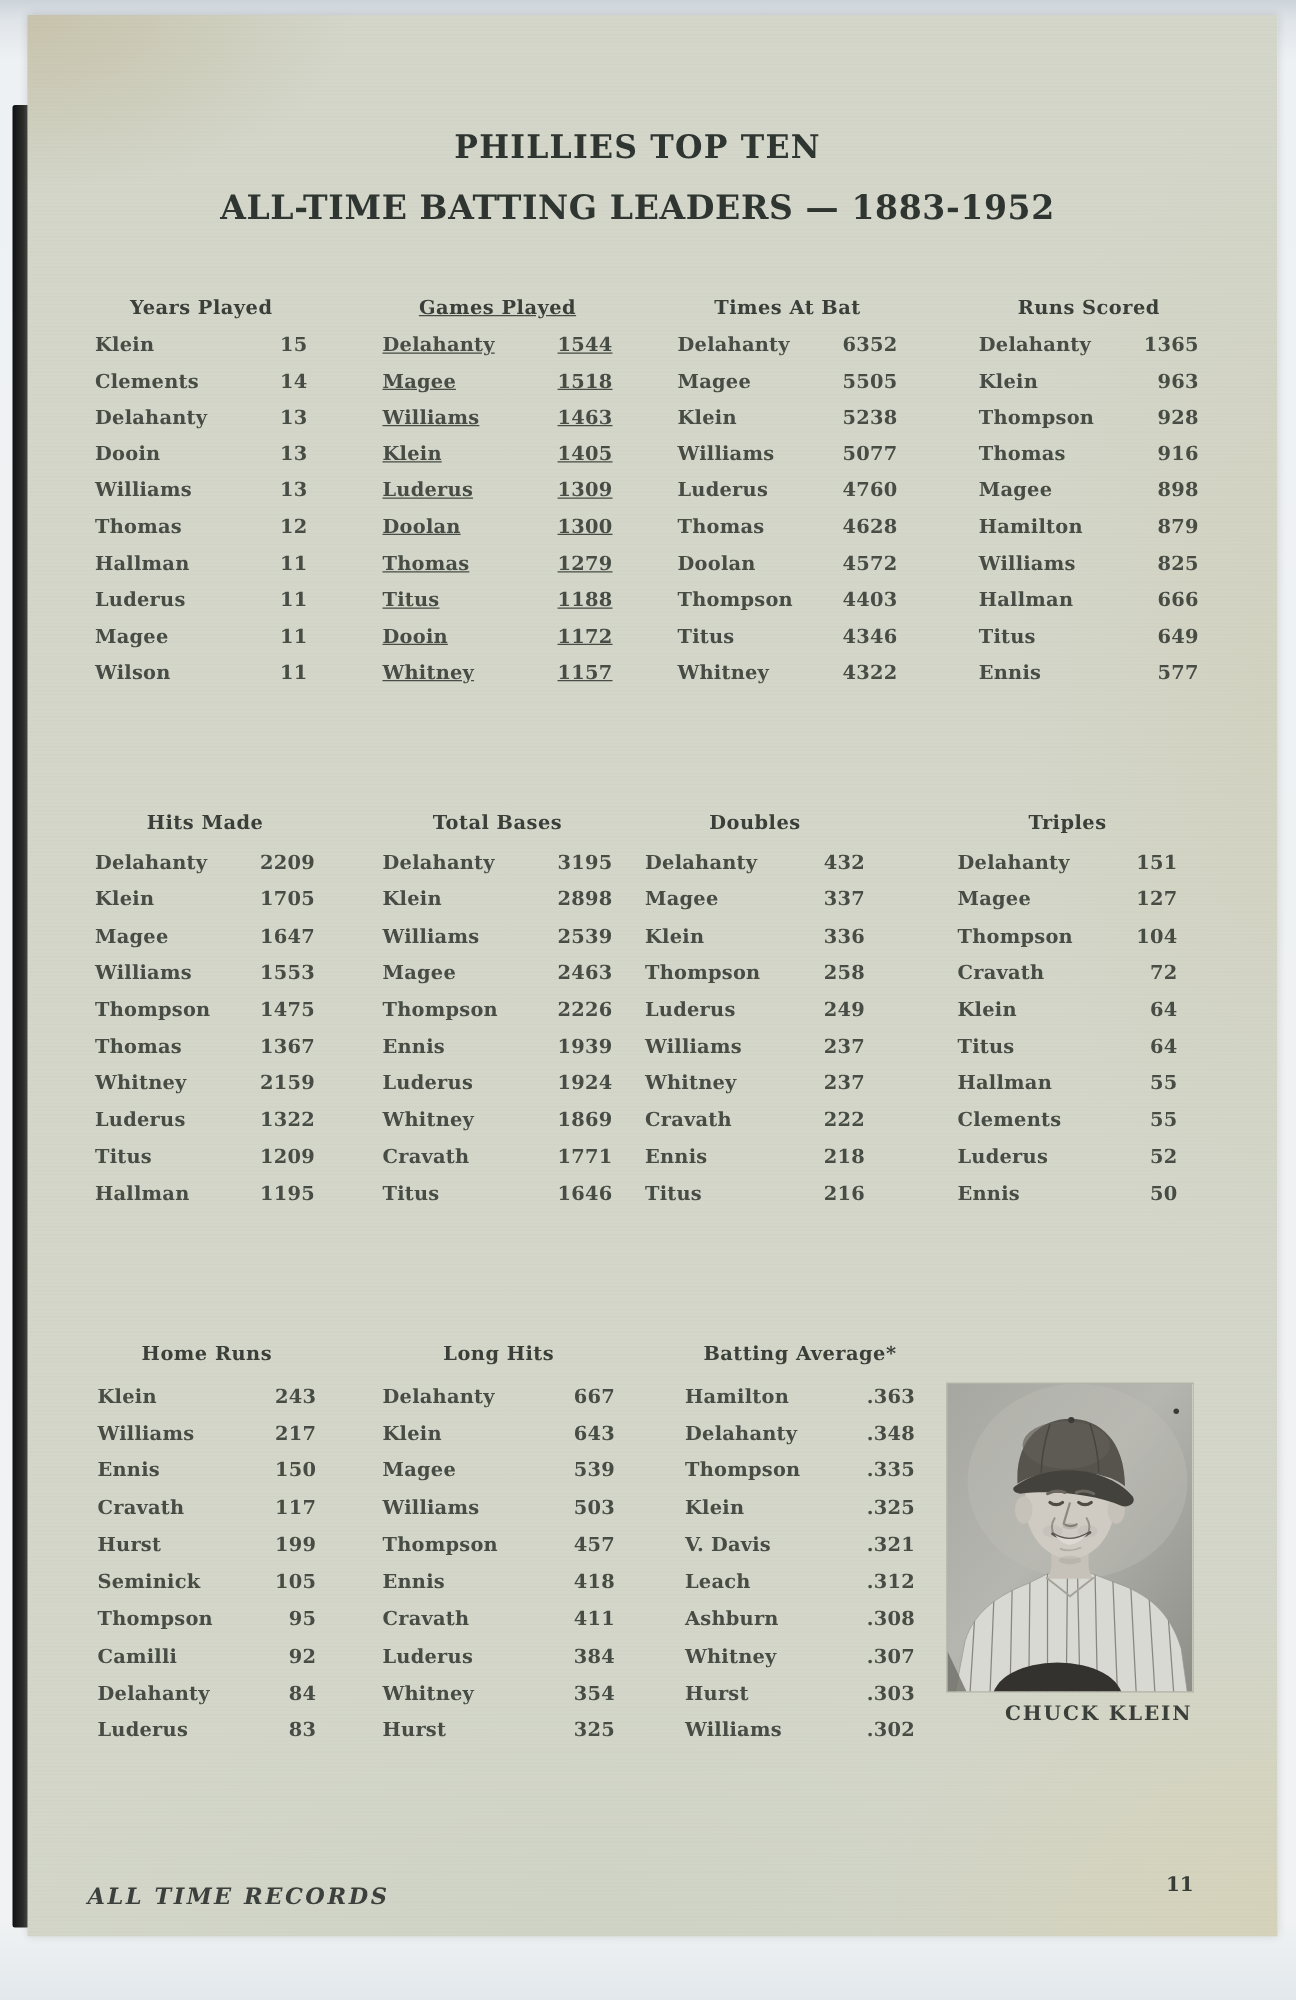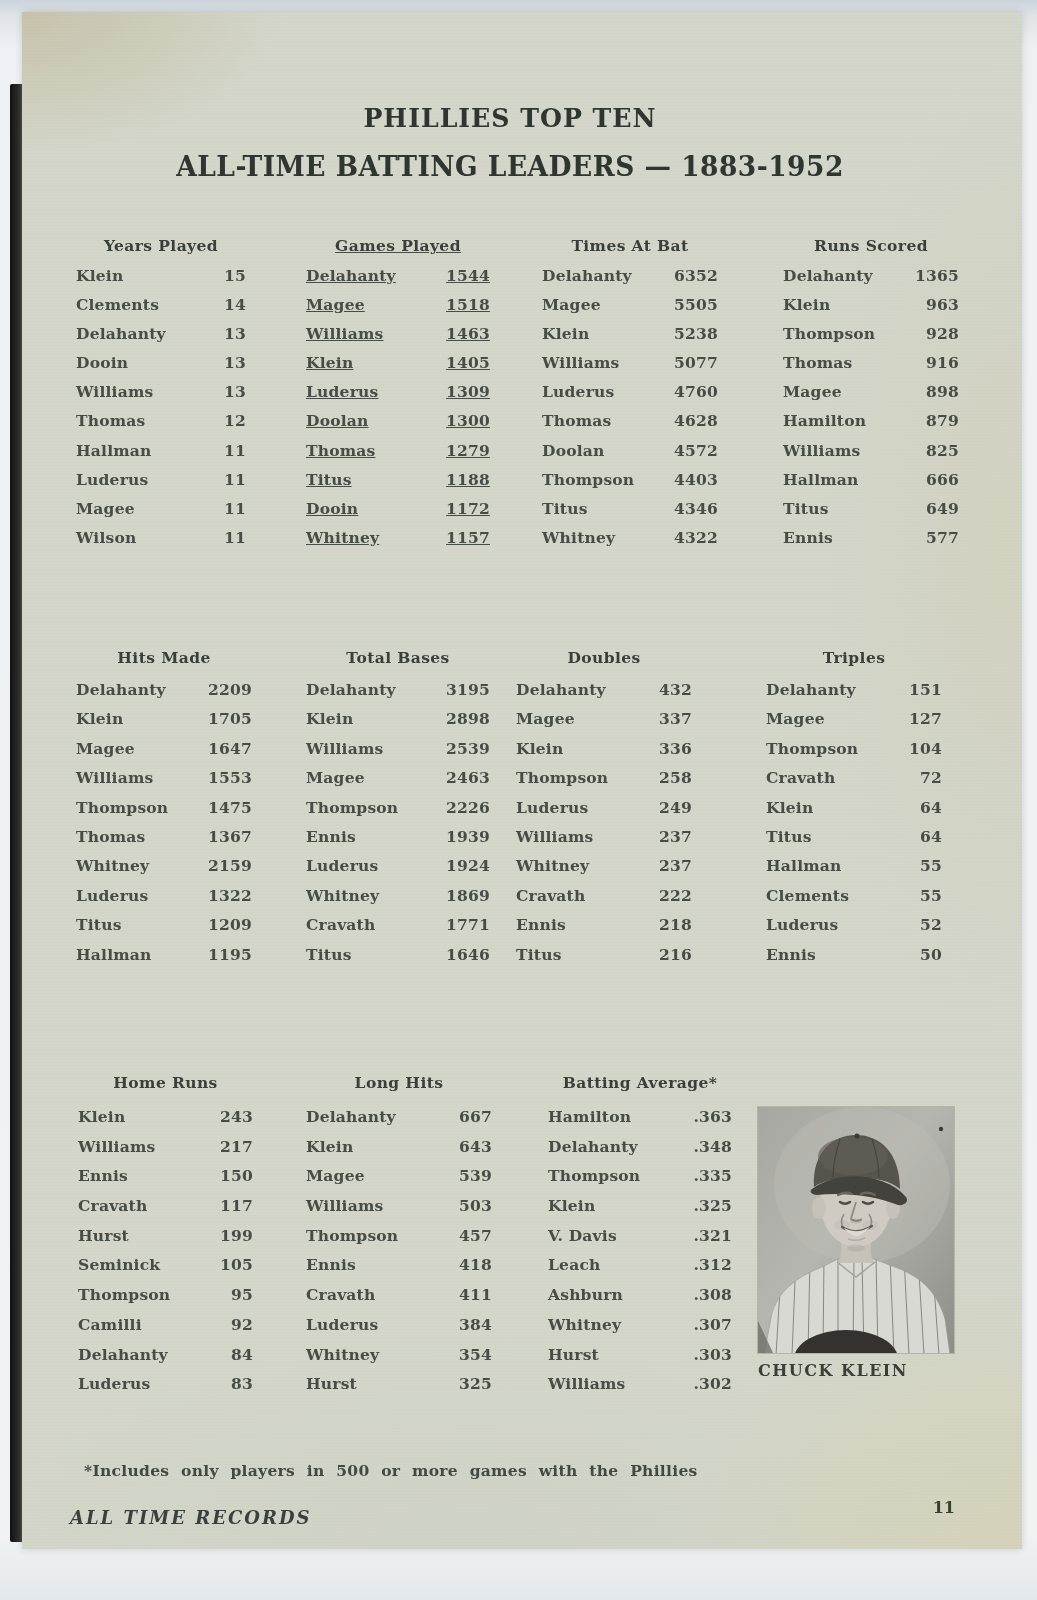--- a/index.html
+++ b/index.html
@@ -65,21 +65,21 @@
   .s2 .th{margin-bottom:2px;}
   .s3 .tr{height:29.7px;line-height:29.7px;}
   .s3 .th{margin-bottom:4px;}
 
   .photo{
     position:absolute;left:758px;top:1107px;width:196px;height:246px;
     box-shadow:0 0 0 1px rgba(120,120,110,0.35);
   }
   .photo svg{display:block;}
   .photo-caption{
-    position:absolute;left:758px;top:1361px;width:196px;text-align:left;
+    position:absolute;left:758px;top:1361px;width:196px;text-align:right;
     font-weight:bold;font-size:16px;letter-spacing:1.5px;color:#3a3f3a;
   }
 
   .footnote{
     position:absolute;left:84px;top:1459px;
     font-weight:bold;font-size:15.5px;line-height:24px;
     letter-spacing:0.3px;word-spacing:6px;color:#434841;
   }
   .footer-title{
     position:absolute;left:70px;top:1505px;
@@ -644,17 +644,16 @@
           <ellipse cx="98" cy="141" rx="9" ry="3.5" fill="rgba(40,38,34,0.08)"></ellipse>
 
           <ellipse cx="88" cy="252" rx="52" ry="29" fill="#34322e"></ellipse>
           <path d="M0,214 L16,248 L0,248 Z" fill="#70706a" opacity="0.8"></path>
           <circle cx="183" cy="22" r="2.2" fill="#3a3a36"></circle>
         </g>
       </svg>
     </div>
     <div class="photo-caption">CHUCK KLEIN</div>
 
-    <div class="footnote">*Includes only players in 500 or more games with the Phillies</div>
     <div class="footer-title">ALL TIME RECORDS</div>
     <div class="page-number">11</div>
   </div>
 </div>
 
 </body></html>

